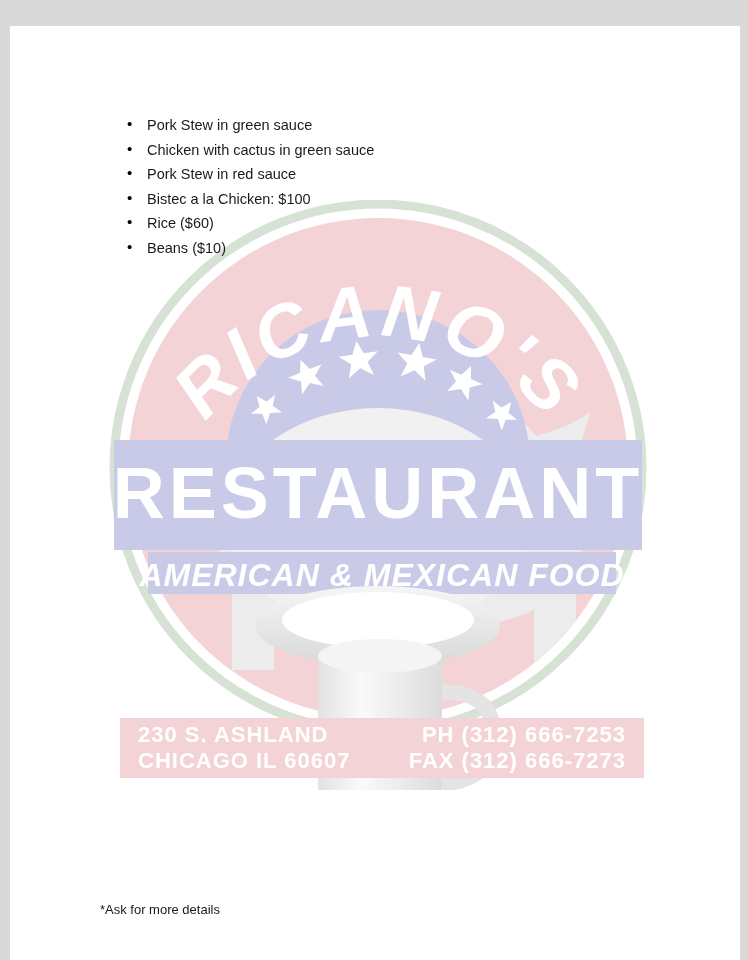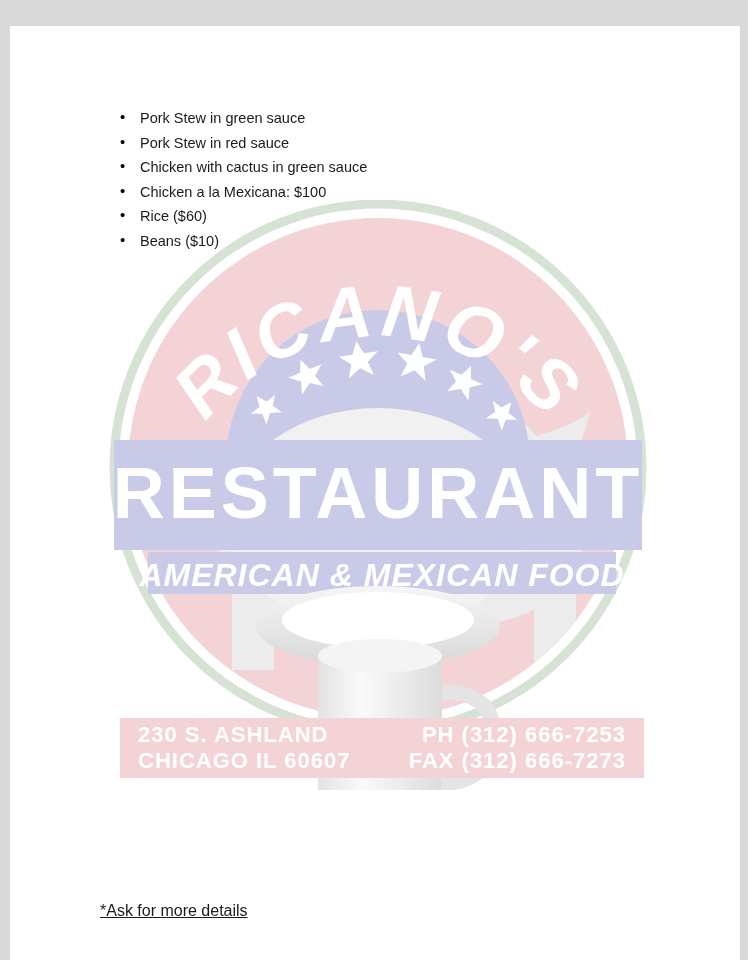--- a/index.html
+++ b/index.html
@@ -21,21 +21,21 @@
     background: #ffffff;
     overflow: hidden;
   }
 
   
   #menu-list {
     position: absolute;
     left: 100px;
     top: 80px;
     width: 520px;
-    margin: 0;
+    margin: 7px;
     padding: 0 0 0 30px;
     list-style: none;
     z-index: 5;
   }
   #menu-list li {
     position: relative;
     font-size: 14.5px;
     line-height: 24.5px;
     color: #1a1a1a;
     font-family: "Liberation Sans", sans-serif;
@@ -47,24 +47,23 @@
     top: -1px;
     font-size: 15px;
     color: #000;
   }
 
   
   #footnote {
     position: absolute;
     left: 90px;
     top: 876px;
-    font-size: 16px;
+    font-size: 13px;
     color: #1a1a1a;
     z-index: 5;
-    text-decoration: underline;
   }
 
   
   #logo {
     position: absolute;
     left: 96px;
     top: 174px;
     width: 552px;
     height: 590px;
     z-index: 1;
@@ -159,22 +158,22 @@
       <rect x="14" y="518" width="524" height="60" fill="#f4d3d6"></rect>
       <text x="32" y="542" font-family="'Liberation Sans', sans-serif" font-size="22" font-weight="bold" fill="#ffffff" letter-spacing="1">230 S. ASHLAND</text>
       <text x="32" y="568" font-family="'Liberation Sans', sans-serif" font-size="22" font-weight="bold" fill="#ffffff" letter-spacing="1">CHICAGO IL 60607</text>
       <text x="520" y="542" text-anchor="end" font-family="'Liberation Sans', sans-serif" font-size="22" font-weight="bold" fill="#ffffff" letter-spacing="1">PH (312) 666-7253</text>
       <text x="520" y="568" text-anchor="end" font-family="'Liberation Sans', sans-serif" font-size="22" font-weight="bold" fill="#ffffff" letter-spacing="1">FAX (312) 666-7273</text>
     </svg>
   </div>
 
   <ul id="menu-list">
     <li>Pork Stew in green sauce</li>
+    <li>Chicken with cactus in green sauce</li>
     <li>Pork Stew in red sauce</li>
-    <li>Chicken with cactus in green sauce</li>
-    <li>Chicken a la Mexicana: $100</li>
+    <li>Bistec a la Chicken: $100</li>
     <li>Rice ($60)</li>
     <li>Beans ($10)</li>
   </ul>
 
   <div id="footnote">*Ask for more details</div>
 
 </div>
 
 </body></html>

